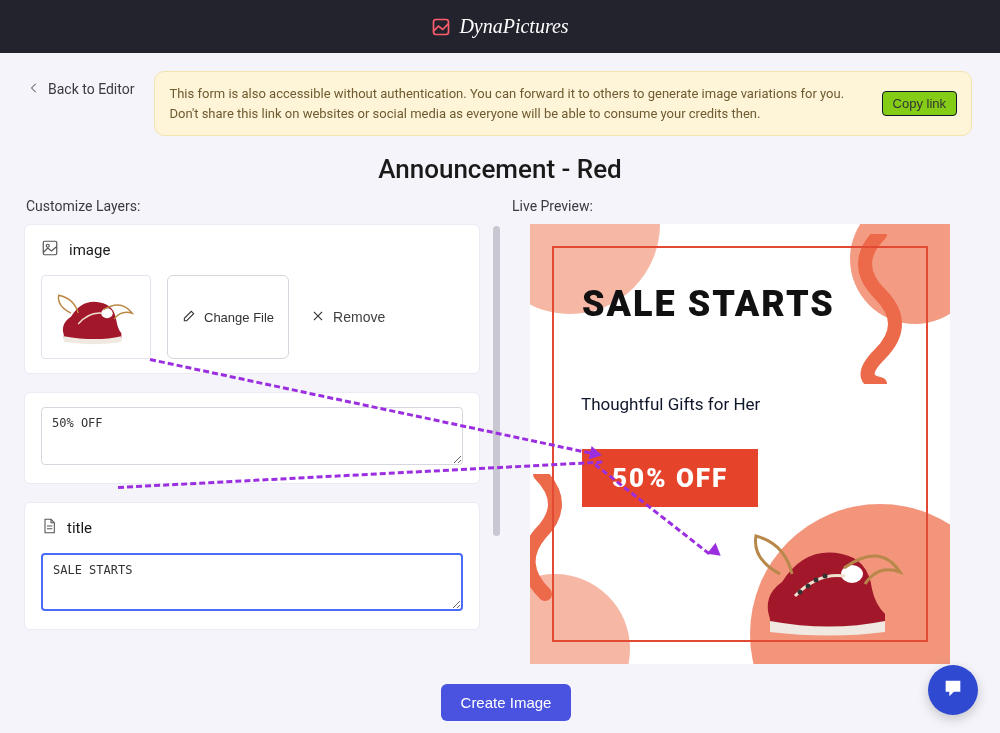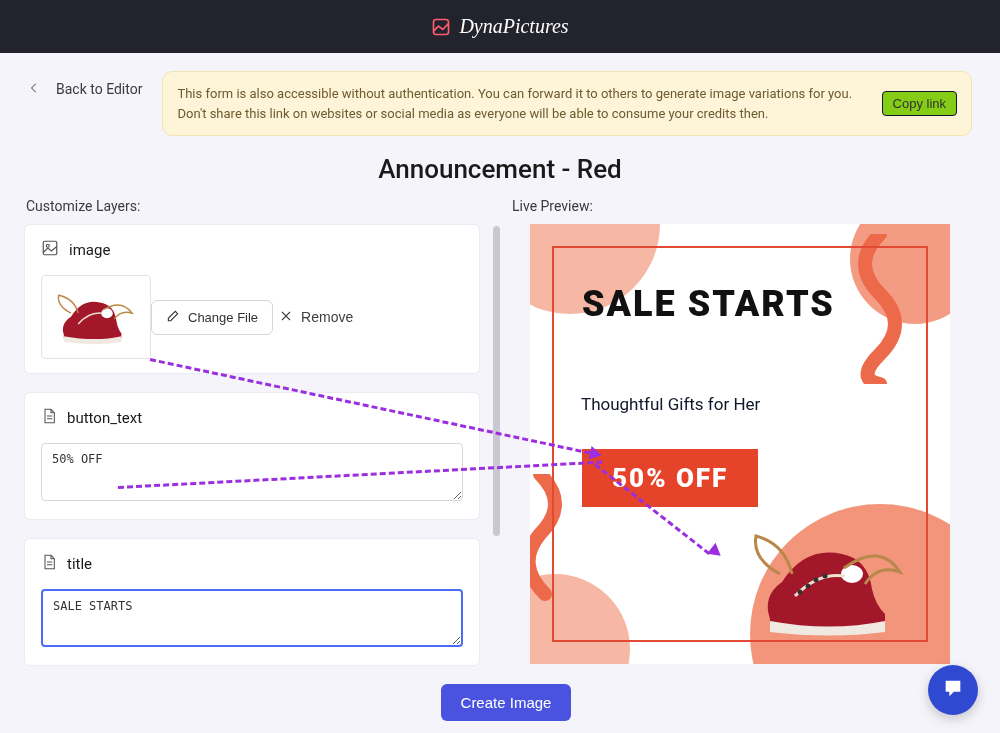--- a/index.html
+++ b/index.html
@@ -30,21 +30,21 @@
     font-style: italic;
   }
   .header-row {
     display: flex;
     align-items: flex-start;
     padding: 18px 28px 0 28px;
     gap: 20px;
   }
   .back-link {
     display: flex;
-    gap: 16px;
+    gap: 8px;
     color: #3a3a45;
     font-size: 14px;
     cursor: pointer;
     padding-top: 10px;
   }
   .notice {
     flex: 1;
     background: #fef4d8;
     border: 1px solid #f2e4b0;
     border-radius: 10px;
@@ -105,21 +105,21 @@
   .card-header {
     display: flex;
     align-items: center;
     gap: 10px;
     font-size: 15px;
     color: #1a1a1a;
     margin-bottom: 14px;
   }
   .image-row {
     display: flex;
-    align-items: center;
+    gap: 16px;
   }
   .thumb {
     width: 110px; height: 84px;
     border: 1px solid #e3e1ec;
     border-radius: 4px;
     background: #fff;
     display: flex; align-items: center; justify-content: center;
     position: relative;
   }
   .shoe-svg { width: 80%; height: 80%; }
@@ -324,30 +324,20 @@
               <svg width="14" height="14" viewBox="0 0 24 24">
                   <path d="M5 5 L19 19 M19 5 L5 19" stroke="#333" stroke-width="2"></path>
                 </svg>
             </span>
             <span>Remove</span>
           </button>
         </div>
       </div>
 
       <div class="card">
-        <div class="card-header">
-          <span>
-            <svg width="16" height="18" viewBox="0 0 24 24">
-                <path d="M6 2 H15 L20 7 V22 H6 Z" fill="none" stroke="#555" stroke-width="1.6"></path>
-                <path d="M15 2 V7 H20" fill="none" stroke="#555" stroke-width="1.6"></path>
-                <path d="M9 12 H17 M9 16 H17" stroke="#555" stroke-width="1.6"></path>
-              </svg>
-          </span>
-          <span>button_text</span>
-        </div>
         <textarea class="field" style="">50% OFF</textarea>
       </div>
 
       <div class="card" style="margin-bottom:0;">
         <div class="card-header">
           <span>
             <svg width="16" height="18" viewBox="0 0 24 24">
                 <path d="M6 2 H15 L20 7 V22 H6 Z" fill="none" stroke="#555" stroke-width="1.6"></path>
                 <path d="M15 2 V7 H20" fill="none" stroke="#555" stroke-width="1.6"></path>
                 <path d="M9 12 H17 M9 16 H17" stroke="#555" stroke-width="1.6"></path>

